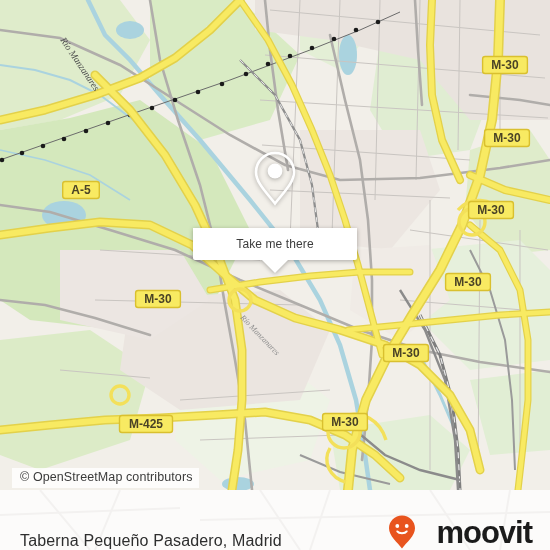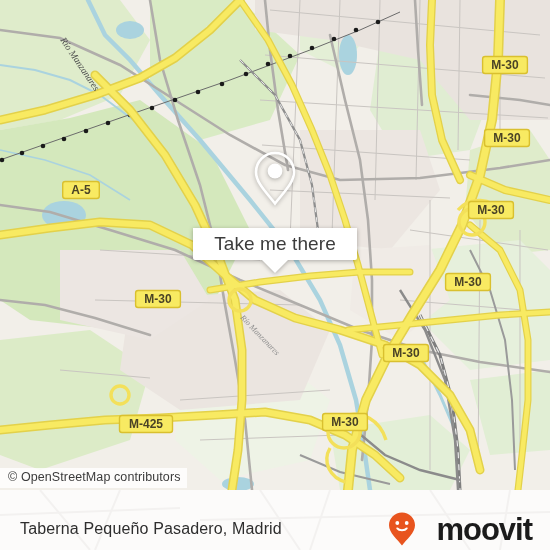--- a/index.html
+++ b/index.html
@@ -9,53 +9,53 @@
     background:#fff;
   }
   #app{position:relative;width:550px;height:550px;overflow:hidden;}
 
   
   #map{position:absolute;left:0;top:0;width:550px;height:490px;overflow:hidden;background:#f2efe9;}
   #map svg{position:absolute;left:0;top:0;}
 
   
   .attrib{
-    position:absolute;left:0;top:468px;
+    position:absolute;left:12px;top:468px;
     background:rgba(255,255,255,.80);
     padding:2px 6px 3px 8px;
     font-size:12.5px;color:#3b3b3b;letter-spacing:.1px;
     white-space:nowrap;line-height:15px;
   }
 
   
   .card{
     position:absolute;left:193px;top:128px;width:164px;
     filter:drop-shadow(0 1px 2px rgba(0,0,0,.30));
   }
   .card-top{
     height:100px;border-radius:2px 2px 0 0;
     display:flex;align-items:center;justify-content:center;
   }
   .card-btn{
     height:32px;background:#fff;border-radius:0 0 2px 2px;
     display:flex;align-items:center;justify-content:center;
-    font-size:19px;color:#3c3c3c;letter-spacing:.1px;
+    font-size:12px;color:#3c3c3c;letter-spacing:.1px;
   }
   .card-tail{
     position:absolute;left:50%;top:132px;transform:translateX(-50%);
     width:0;height:0;
     border-left:13px solid transparent;border-right:13px solid transparent;
     border-top:13px solid #fff;
   }
 
   
   #footer{
     position:absolute;left:0;top:490px;width:550px;height:60px;
     background:rgba(255,255,255,.93);
-    display:flex;align-items:center;justify-content:space-between;
+    display:flex;align-items:flex-end;justify-content:space-between;
     padding:18px 18px 0 20px;box-sizing:border-box;
   }
   #footer-bg{position:absolute;left:0;top:0;width:550px;height:60px;overflow:hidden;opacity:.30;}
   .foot-title{position:relative;font-size:16px;color:#2e2e2e;letter-spacing:.15px;white-space:nowrap;}
   .logo{position:relative;display:flex;align-items:center;gap:19px;}
   .logo-word{font-size:31px;font-weight:bold;color:#1b1b1b;letter-spacing:-1px;line-height:31px;}
 </style>
 </head>
 <body>
 

